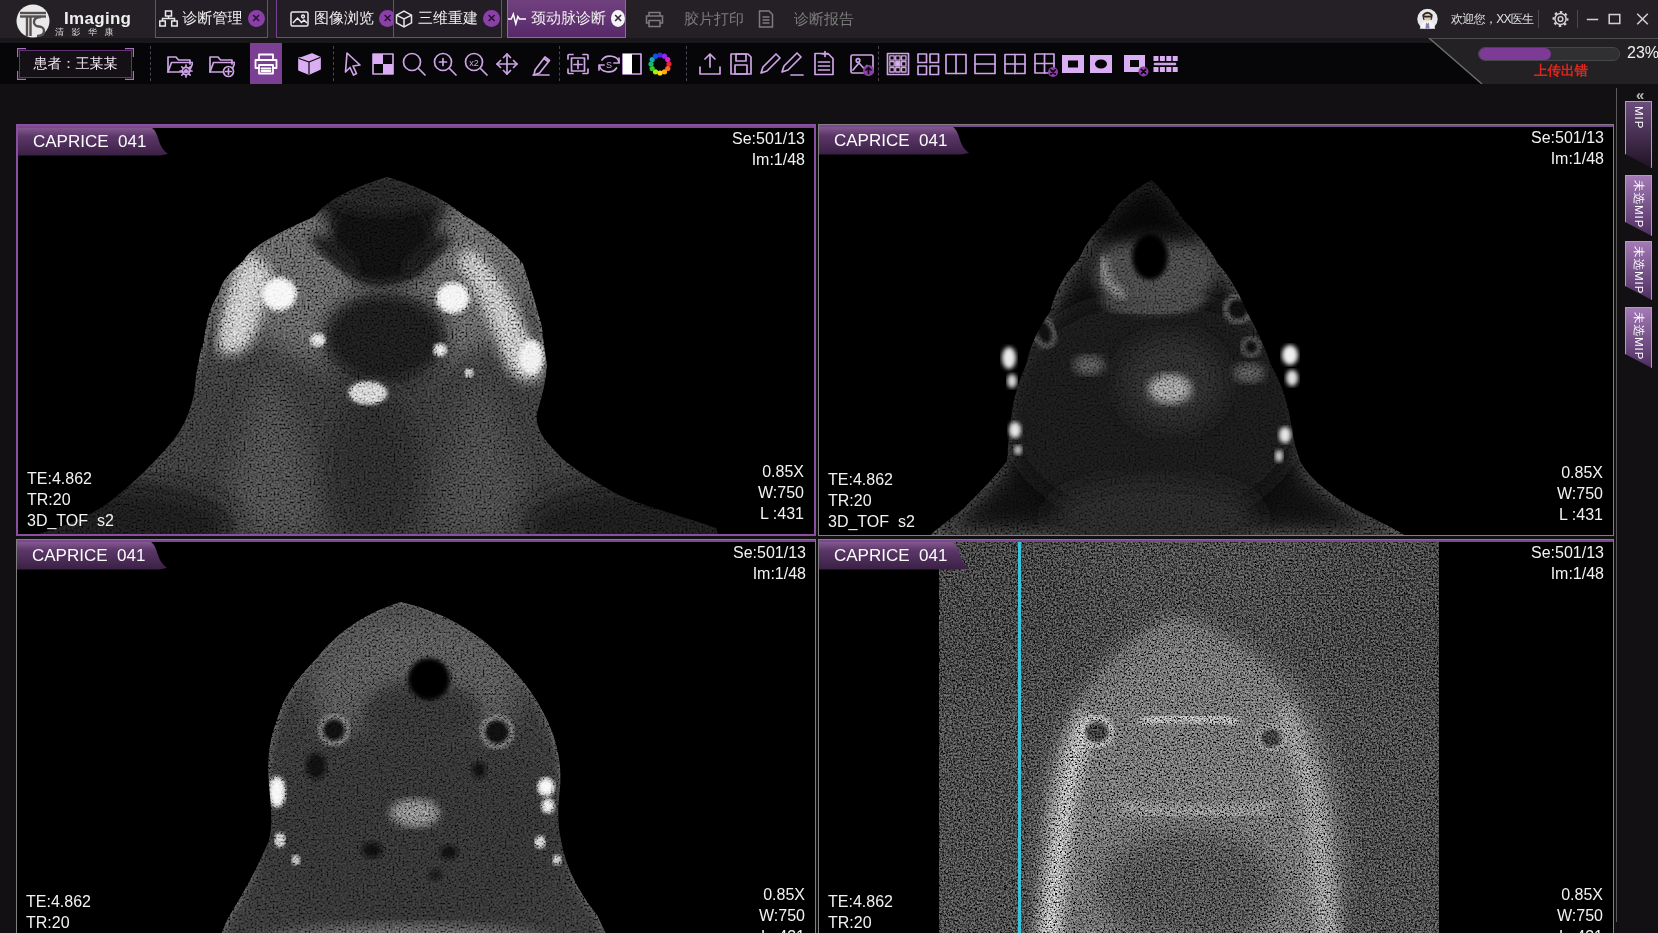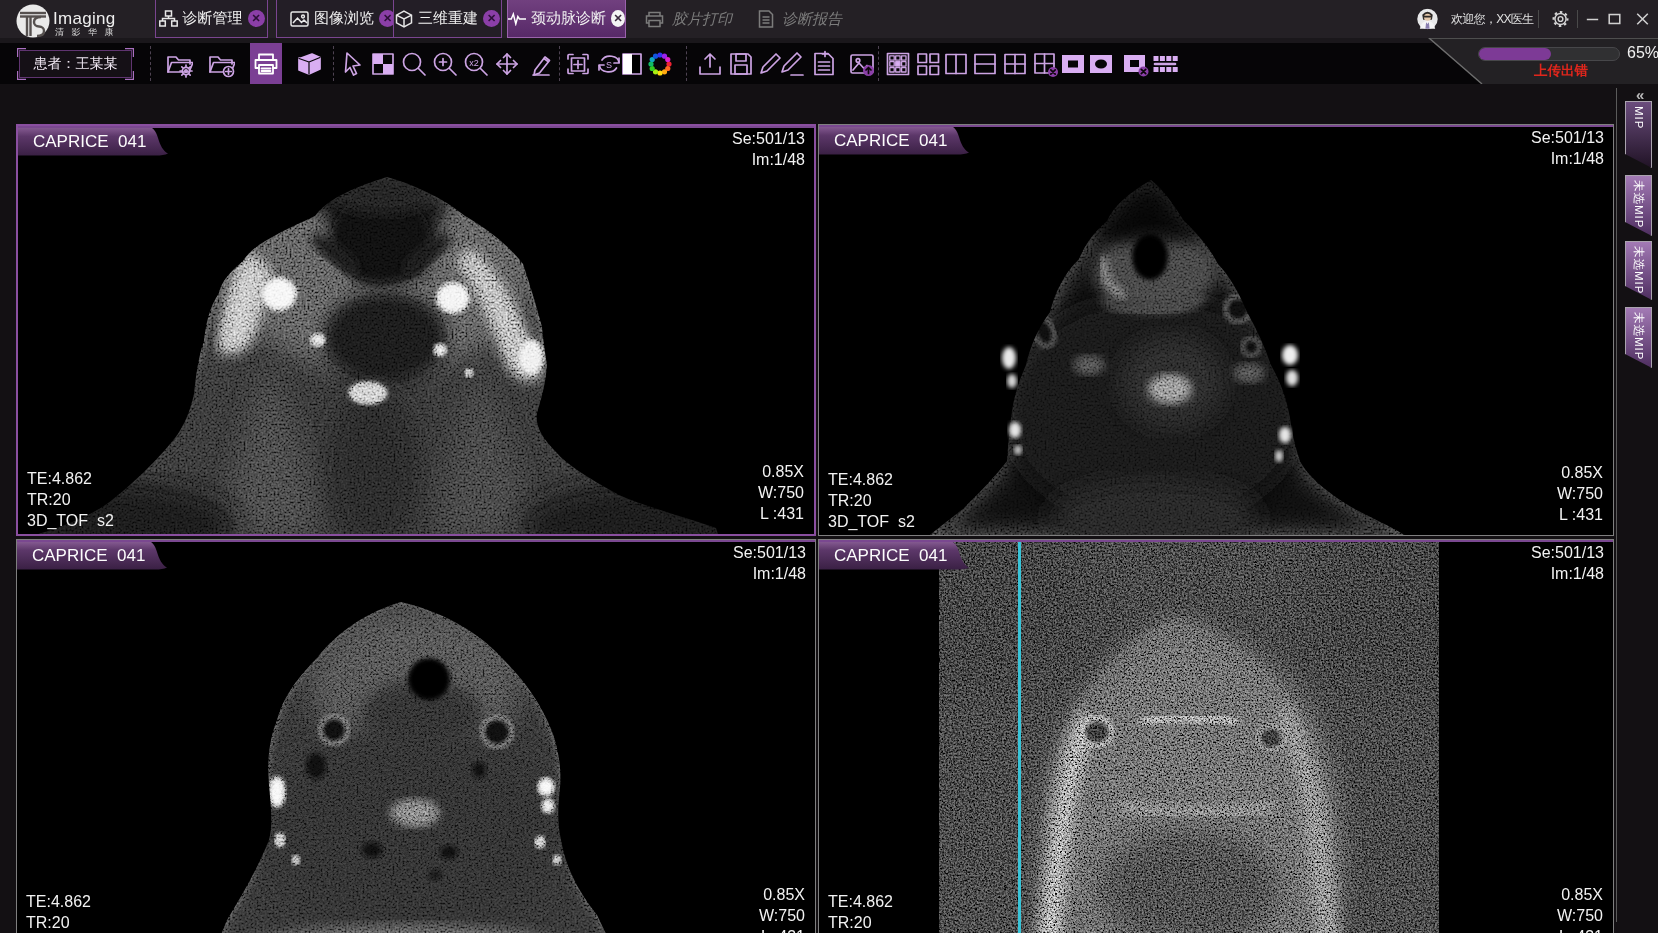--- a/index.html
+++ b/index.html
@@ -2,27 +2,27 @@
 <html><head>
 <meta charset="utf-8">
 <style>
 * { margin:0; padding:0; box-sizing:border-box; }
 html,body { width:1658px; height:933px; overflow:hidden; background:#131013; font-family:"Liberation Sans", sans-serif; }
 #app { position:absolute; left:0; top:0; width:1658px; height:933px; }
 
 #titlebar { position:absolute; left:0; top:0; width:1658px; height:38px; background:#242025; }
 #tstrip { position:absolute; left:0; top:38px; width:1658px; height:5px; background:#1a171b; }
 #logo { position:absolute; left:0; top:0; width:150px; height:38px; }
-#logotxt { position:absolute; left:53px; top:9px; color:#efefef; font-size:17px; font-weight:normal; letter-spacing:.3px; }
+#logotxt { position:absolute; left:64px; top:9px; color:#efefef; font-size:17px; font-weight:bold; letter-spacing:.3px; }
 #logosub { position:absolute; left:55px; top:26px; color:#dcdcdc; font-size:9px; letter-spacing:7.5px; }
 .tab { position:absolute; top:0; height:38px; background:#231e26; border:1px solid #7a4590; border-top:none; display:flex; align-items:center; justify-content:center; gap:5px; color:#f2f2f2; font-size:15px; white-space:nowrap; }
 .tab.active { background:linear-gradient(#71407f,#572968); border-color:#9a62ac; }
 .closec { width:17px; height:17px; border-radius:50%; background:#8b3fa8; color:#2c1038; font-size:11px; font-weight:bold; display:flex; align-items:center; justify-content:center; line-height:1; }
 .tab.active .closec { background:#f4f4f4; color:#3a2a3e; }
-.dtab { position:absolute; top:0; height:38px; display:flex; align-items:center; gap:8px; color:#7c7c7c; font-size:15px;font-style:italic; }
+.dtab { position:absolute; top:0; height:38px; display:flex; align-items:center; gap:20px; color:#7c7c7c; font-size:15px; }
 #tbright { position:absolute; left:1405px; top:0; width:253px; height:38px; }
 #tbright > * { position:absolute; top:50%; transform:translateY(-50%); }
 #welcome { color:#e0e0e0; font-size:12px; letter-spacing:-0.7px; }
 .tdiv { width:1px; height:18px; background:#4a4a4a; }
 
 #toolbar { position:absolute; left:0; top:43px; width:1658px; height:41px; background:#060507; }
 #patientbox { position:absolute; left:19px; top:7px; width:113px; height:28px; background:#151016; border:1px solid #5f3470; color:#efe6f2; font-size:14px; display:flex; align-items:center; justify-content:center; }
 .pcorner { position:absolute; width:9px; height:9px; }
 .tsep { position:absolute; top:3px; height:35px; width:0; border-left:1px dashed #4e4352; }
 .ticon { position:absolute; top:7px; width:28px; height:28px; }
@@ -348,21 +348,21 @@
             <path d="M4 14 h20" stroke-width="2.6"></path>
           </svg></span>
     </div>
     <div id="uppanel"></div>
     <svg style="position:absolute;left:1420px;top:-5px;" width="70" height="46">
         <line x1="9" y1="0" x2="62" y2="46" stroke="#6e6e6e" stroke-width="1.4"></line>
       </svg>
     <div id="ptrack">
         <div id="pfill"></div>
       </div>
-    <div id="ppct">65%</div>
+    <div id="ppct">23%</div>
     <div id="uperr">上传出错</div>
   </div>
 
   <div id="main">
     <div class="vp" id="vp1">
 <svg class="mri" width="796" height="408" viewBox="0 0 796 408">
 <defs>
 <filter id="b2">
               <feGaussianBlur stdDeviation="2"></feGaussianBlur>
             </filter>

